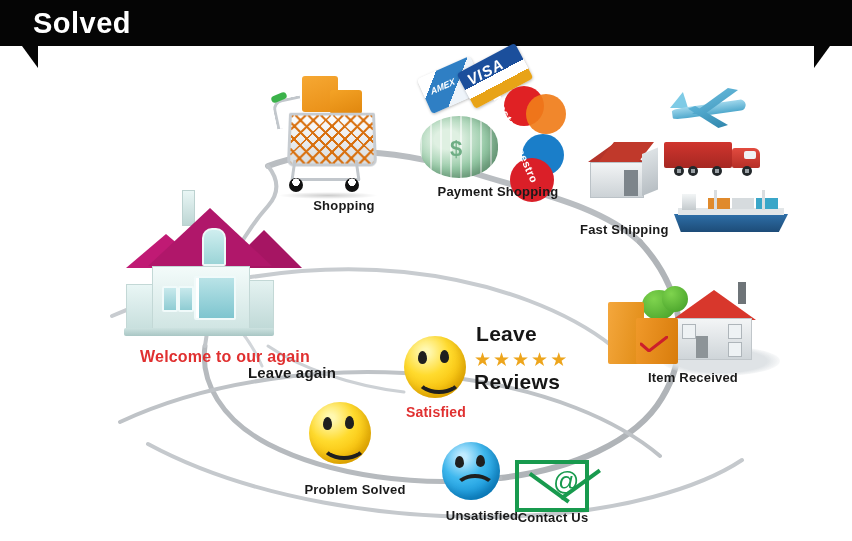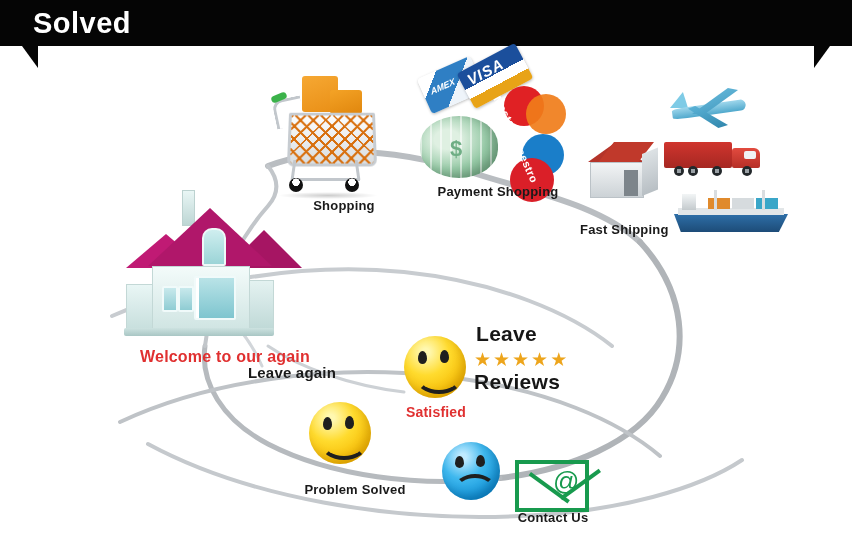--- a/index.html
+++ b/index.html
@@ -624,20 +624,39 @@
         <div class="ship-cont" style="left:34px;background:#e08a2c"></div>
         <div class="ship-cont" style="left:58px;background:#d6dbde"></div>
         <div class="ship-cont" style="left:82px;background:#3aa6c8"></div>
         <div class="ship-crane" style="left:40px"></div>
         <div class="ship-crane" style="left:88px"></div>
       </div>
 
       <div id="label-shipping" class="node-label">Fast Shipping</div>
     </div>
 
+    <div id="node-received" class="node">
+      <div class="ir-ground"></div>
+      <div class="ir-tree-trunk"></div>
+      <div class="ir-leaf ir-leaf-a"></div>
+      <div class="ir-leaf ir-leaf-b"></div>
+      <div class="ir-chimney"></div>
+      <div class="ir-house-roof"></div>
+      <div class="ir-house-body"></div>
+      <div class="ir-win" style="left:78px;top:56px"></div>
+      <div class="ir-win" style="left:124px;top:56px"></div>
+      <div class="ir-win" style="left:124px;top:74px"></div>
+      <div class="ir-door"></div>
+      <div class="ir-box-big"></div>
+      <div class="ir-box-small"></div>
+      <svg class="ir-check" viewBox="0 0 28 16">
+        <path d="M1 8 L9 15 L27 1" fill="none" stroke="#cc1f2b" stroke-width="3" stroke-linecap="round"></path>
+      </svg>
+      <div id="label-received" class="node-label">Item Received</div>
+    </div>
 
     <div id="node-problem" class="node">
       <div id="smiley-problem" class="smiley">
         <div class="eye" style="left:14px;top:15px;width:9px;height:13px"></div>
         <div class="eye" style="left:36px;top:14px;width:9px;height:13px"></div>
         <div class="mouth-happy" style="left:11px;top:24px;width:40px;height:26px"></div>
       </div>
       <div id="label-problem" class="node-label">Problem Solved</div>
     </div>
 
@@ -652,20 +671,21 @@
       <div class="rv-reviews">Reviews</div>
       <div id="label-satisfied" class="node-label label-red">Satisfied</div>
     </div>
 
     <div id="node-unsat" class="node">
       <div id="smiley-unsat" class="smiley">
         <div class="eye" style="left:13px;top:14px;width:9px;height:12px"></div>
         <div class="eye" style="left:34px;top:13px;width:9px;height:12px"></div>
         <div class="mouth-sad" style="left:12px;top:32px;width:34px;height:22px"></div>
       </div>
+      <div id="label-unsat" class="node-label">Unsatisfied</div>
     </div>
 
     <div id="node-contact" class="node">
       <div class="envelope">
         <div class="env-flap-l"></div>
         <div class="env-flap-r"></div>
         <div class="env-at">@</div>
       </div>
       <div id="label-contact" class="node-label">Contact Us</div>
     </div>

